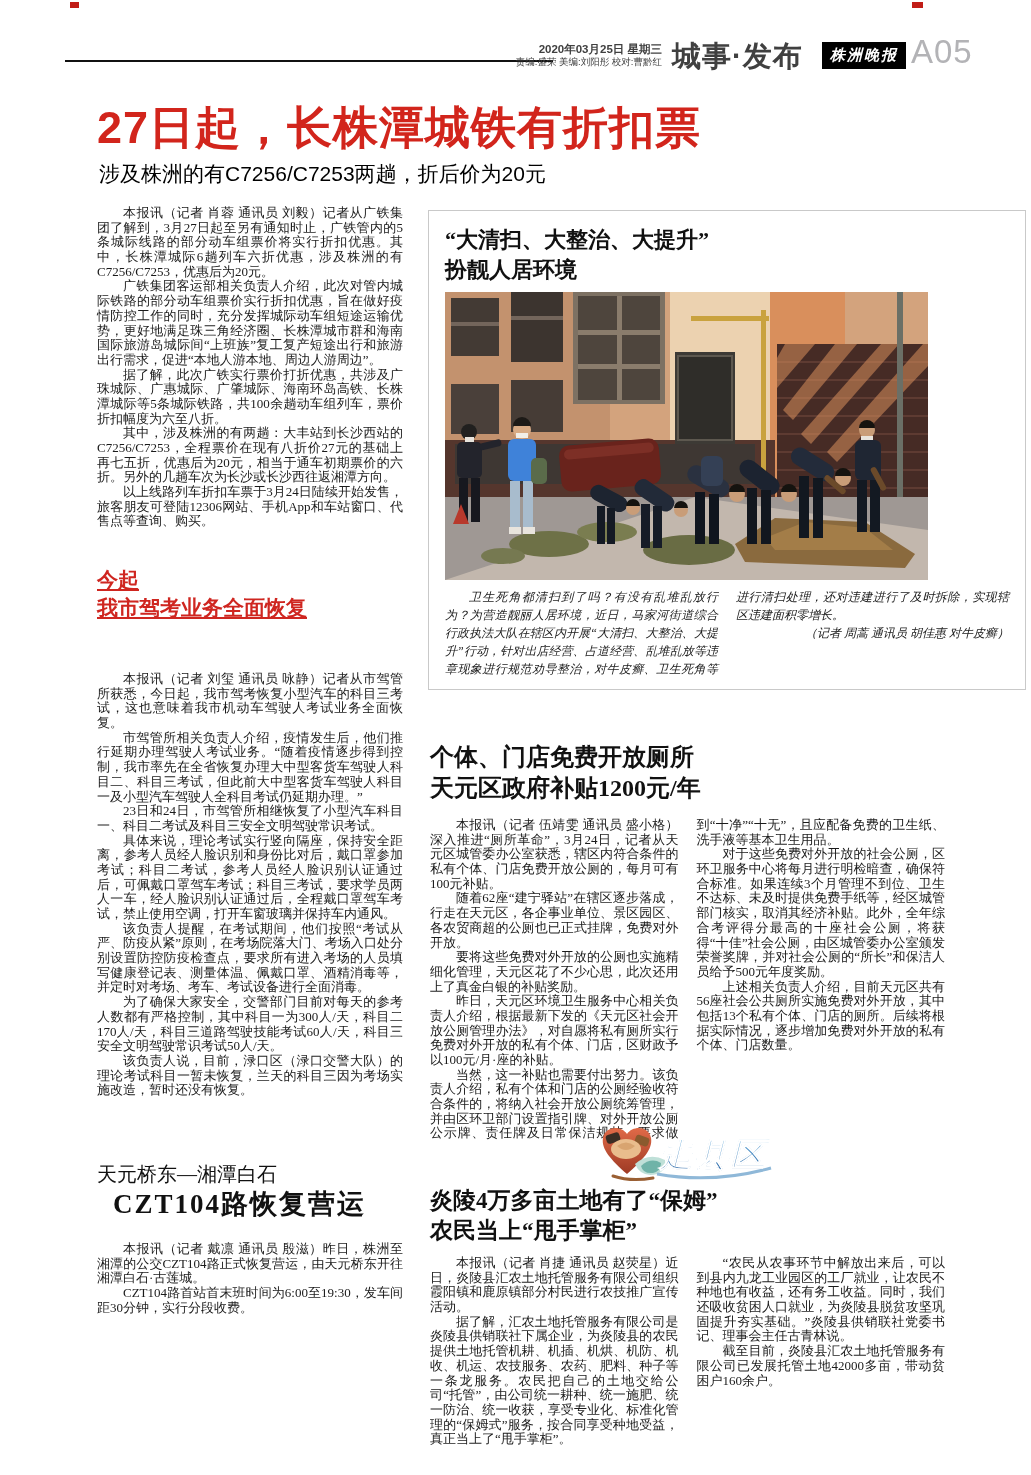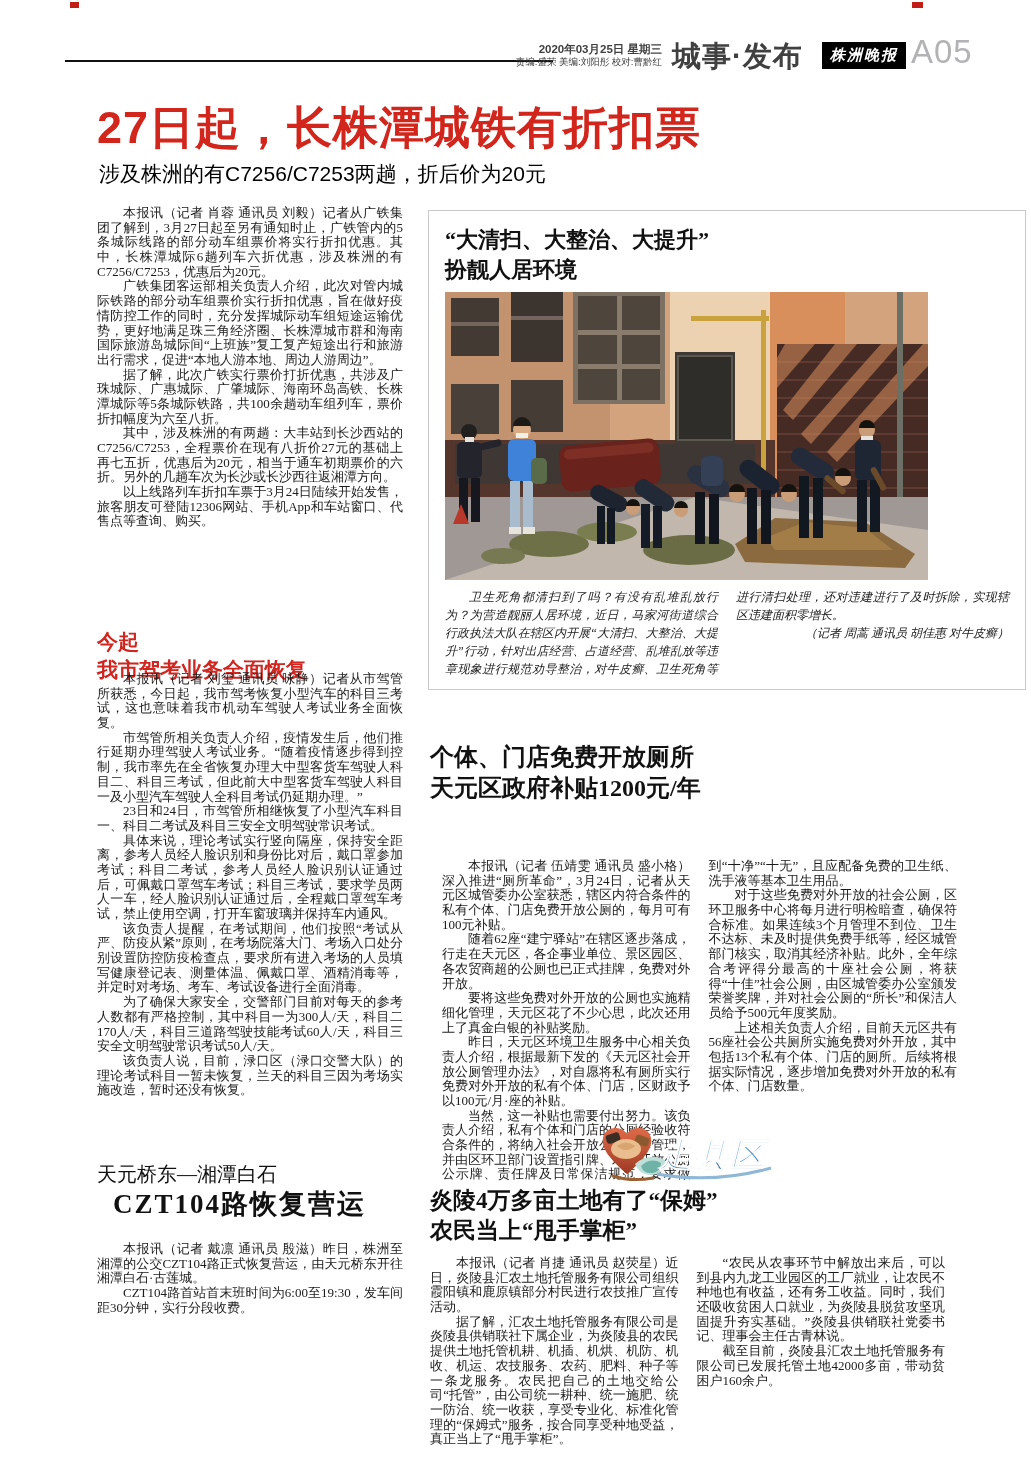--- a/index.html
+++ b/index.html
@@ -223,21 +223,21 @@
         <polygon points="8,232 16,212 24,232" fill="#b8392c"></polygon>
       </svg>
     </div>
 
     <div class="caption-wrap twocol">
       <p class="para">卫生死角都清扫到了吗？有没有乱堆乱放行为？为营造靓丽人居环境，近日，马家河街道综合行政执法大队在辖区内开展“大清扫、大整治、大提升”行动，针对出店经营、占道经营、乱堆乱放等违章现象进行规范劝导整治，对牛皮癣、卫生死角等进行清扫处理，还对违建进行了及时拆除，实现辖区违建面积零增长。</p>
       <p class="byline">（记者 周蒿 通讯员 胡佳惠 对牛皮癣）</p>
     </div>
   </div>
 
-  <div class="abs red-title" style="left:97px;top:628px;">
+  <div class="abs red-title" style="left:97px;top:566px;text-decoration:underline;">
     <div>今起</div>
     <div>我市驾考业务全面恢复</div>
   </div>
   <div class="abs body-text" style="left:97px;top:672px;width:306px;">
     <p class="para">本报讯（记者 刘玺 通讯员 咏静）记者从市驾管所获悉，今日起，我市驾考恢复小型汽车的科目三考试，这也意味着我市机动车驾驶人考试业务全面恢复。</p>
     <p class="para">市驾管所相关负责人介绍，疫情发生后，他们推行延期办理驾驶人考试业务。“随着疫情逐步得到控制，我市率先在全省恢复办理大中型客货车驾驶人科目二、科目三考试，但此前大中型客货车驾驶人科目一及小型汽车驾驶人全科目考试仍延期办理。”</p>
     <p class="para">23日和24日，市驾管所相继恢复了小型汽车科目一、科目二考试及科目三安全文明驾驶常识考试。</p>
     <p class="para">具体来说，理论考试实行竖向隔座，保持安全距离，参考人员经人脸识别和身份比对后，戴口罩参加考试；科目二考试，参考人员经人脸识别认证通过后，可佩戴口罩驾车考试；科目三考试，要求学员两人一车，经人脸识别认证通过后，全程戴口罩驾车考试，禁止使用空调，打开车窗玻璃并保持车内通风。</p>
     <p class="para">该负责人提醒，在考试期间，他们按照“考试从严、防疫从紧”原则，在考场院落大门、考场入口处分别设置防控防疫检查点，要求所有进入考场的人员填写健康登记表、测量体温、佩戴口罩、酒精消毒等，并定时对考场、考车、考试设备进行全面消毒。</p>
     <p class="para">为了确保大家安全，交警部门目前对每天的参考人数都有严格控制，其中科目一为300人/天，科目二170人/天，科目三道路驾驶技能考试60人/天，科目三安全文明驾驶常识考试50人/天。</p>
@@ -250,21 +250,21 @@
   </div>
   <div class="abs body-text" style="left:97px;top:1242px;width:306px;">
     <p class="para">本报讯（记者 戴凛 通讯员 殷滋）昨日，株洲至湘潭的公交CZT104路正式恢复营运，由天元桥东开往湘潭白石·古莲城。</p>
     <p class="para">CZT104路首站首末班时间为6:00至19:30，发车间距30分钟，实行分段收费。</p>
   </div>
 
   <div class="abs sec-title" style="left:430px;top:742px;font-size:24px;line-height:1.3;">
     <div>个体、门店免费开放厕所</div>
     <div>天元区政府补贴1200元/年</div>
   </div>
-  <div class="abs body-text twocol" style="left:430px;top:859px;width:515px;height:332px;margin-left:12px;">
+  <div class="abs body-text twocol" style="left:430px;top:818px;width:515px;height:332px;">
     <p class="para">本报讯（记者 伍靖雯 通讯员 盛小格）深入推进“厕所革命”，3月24日，记者从天元区城管委办公室获悉，辖区内符合条件的私有个体、门店免费开放公厕的，每月可有100元补贴。</p>
     <p class="para">随着62座“建宁驿站”在辖区逐步落成，行走在天元区，各企事业单位、景区园区、各农贸商超的公厕也已正式挂牌，免费对外开放。</p>
     <p class="para">要将这些免费对外开放的公厕也实施精细化管理，天元区花了不少心思，此次还用上了真金白银的补贴奖励。</p>
     <p class="para">昨日，天元区环境卫生服务中心相关负责人介绍，根据最新下发的《天元区社会开放公厕管理办法》，对自愿将私有厕所实行免费对外开放的私有个体、门店，区财政予以100元/月·座的补贴。</p>
     <p class="para">当然，这一补贴也需要付出努力。该负责人介绍，私有个体和门店的公厕经验收符合条件的，将纳入社会开放公厕统筹管理，并由区环卫部门设置指引牌、对外开放公厕公示牌、责任牌及日常保洁规范，要求做到“十净”“十无”，且应配备免费的卫生纸、洗手液等基本卫生用品。</p>
     <p class="para">对于这些免费对外开放的社会公厕，区环卫服务中心将每月进行明检暗查，确保符合标准。如果连续3个月管理不到位、卫生不达标、未及时提供免费手纸等，经区城管部门核实，取消其经济补贴。此外，全年综合考评得分最高的十座社会公厕，将获得“十佳”社会公厕，由区城管委办公室颁发荣誉奖牌，并对社会公厕的“所长”和保洁人员给予500元年度奖励。</p>
     <p class="para">上述相关负责人介绍，目前天元区共有56座社会公共厕所实施免费对外开放，其中包括13个私有个体、门店的厕所。后续将根据实际情况，逐步增加免费对外开放的私有个体、门店数量。</p>
   </div>
 
   <div class="abs" style="left:595px;top:1124px;width:180px;height:60px;">

